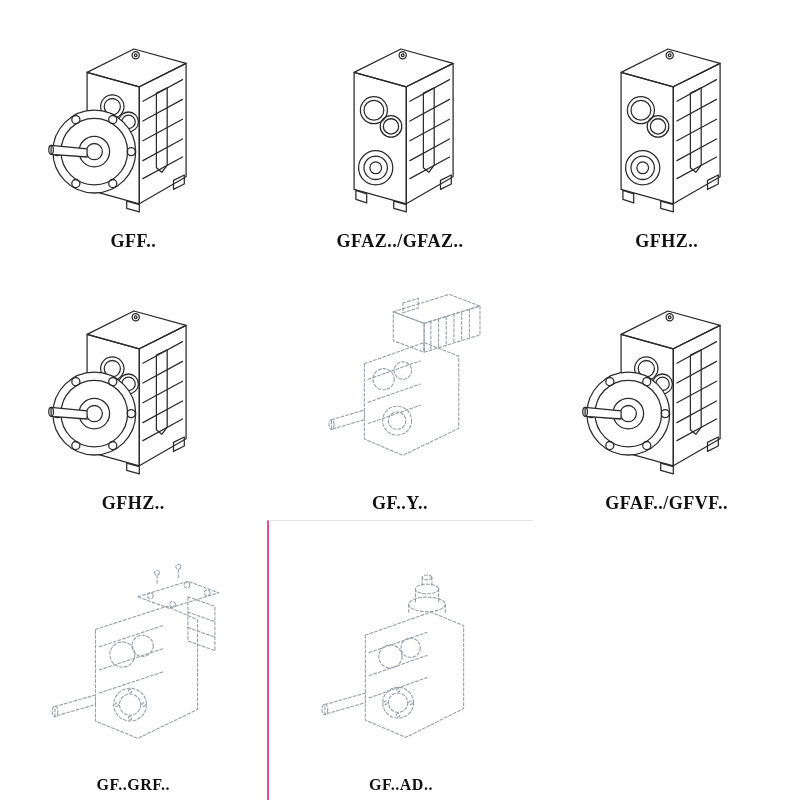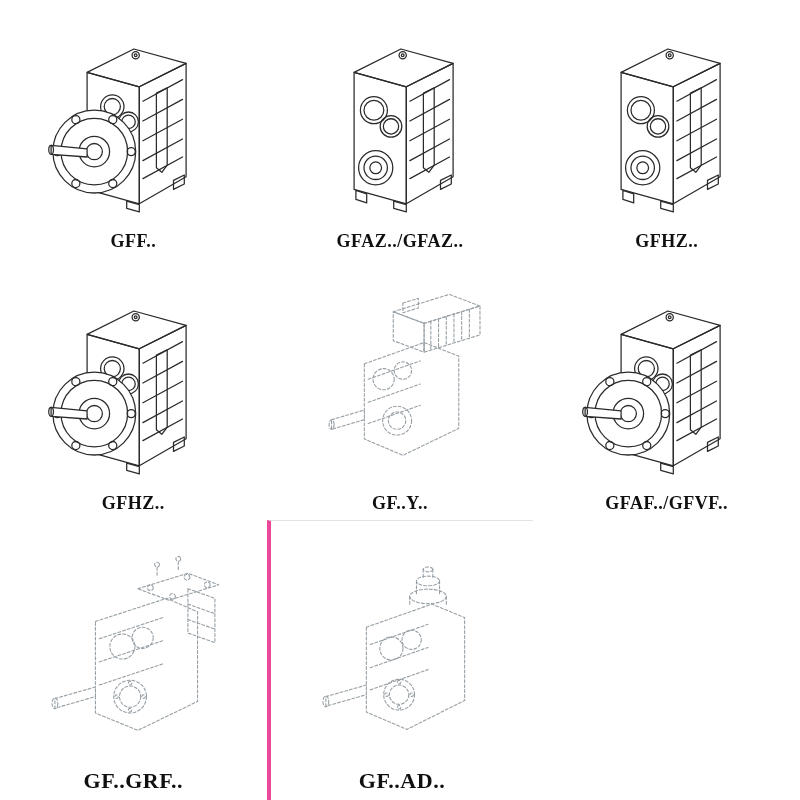--- a/index.html
+++ b/index.html
@@ -29,22 +29,22 @@
     stroke:var(--dashed-line,#98a0a6);
     stroke-width:1.15;
     stroke-dasharray:3 2.1;
   }
   .dwg.wide{width:194px;height:212px}
   .label{
     font-weight:bold;font-size:18px;letter-spacing:.5px;text-align:center;
     color:var(--label-text,#101010);
     margin-top:2px;white-space:nowrap;
   }
-  .label-lg{font-size:22px}
-  .cell-bordered{border-left:4px solid #ec4899;border-top:1px solid #e3e3e3}
+  .label-lg{font-size:16px}
+  .cell-bordered{border-left:2px solid #ec4899;border-top:1px solid #e3e3e3}
   .defs-holder{position:absolute;width:0;height:0;overflow:hidden}
 </style>
 </head>
 <body>
 
 <svg class="defs-holder" aria-hidden="true">
   <defs>
 
     <symbol id="gb-face" viewBox="0 0 190 220">
       <path d="M44 46 L96 20 L154 36 L102 62 Z"></path>

